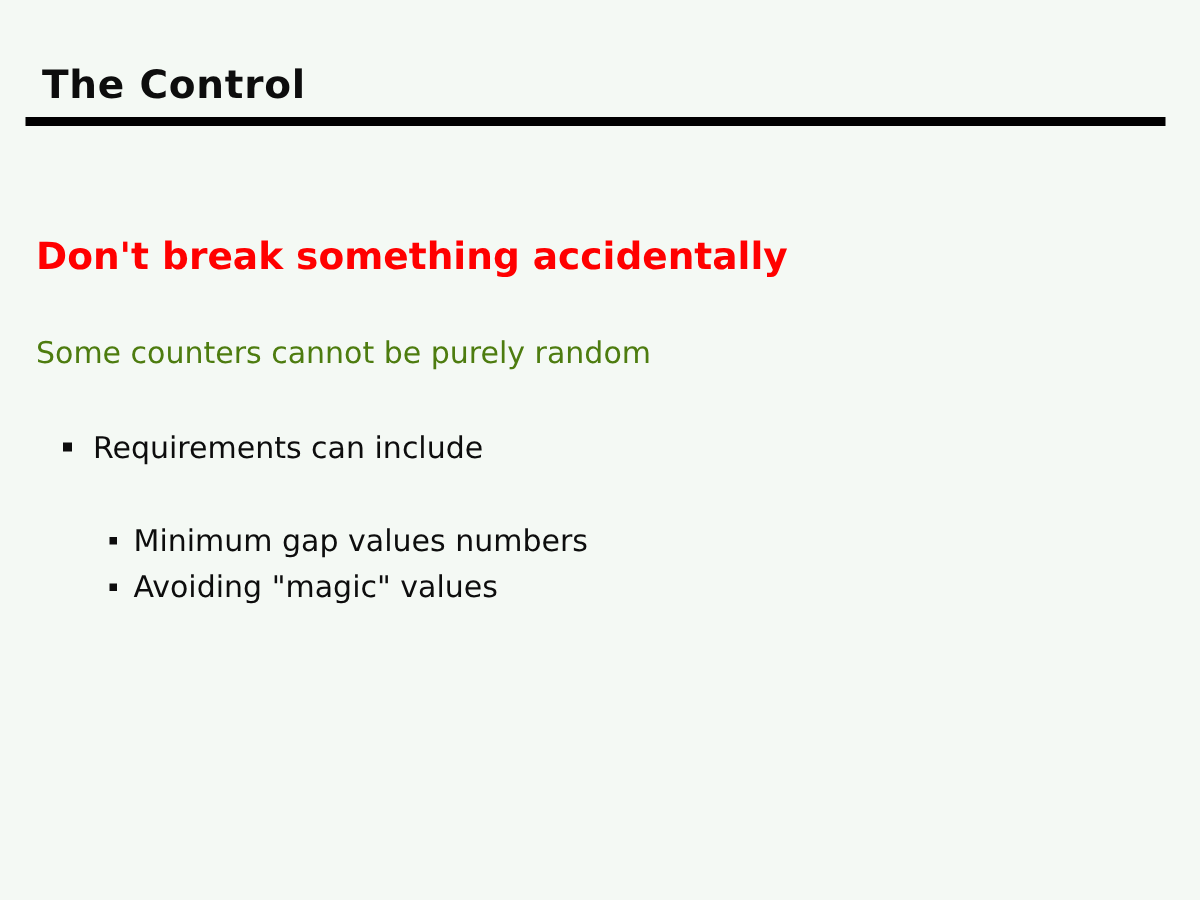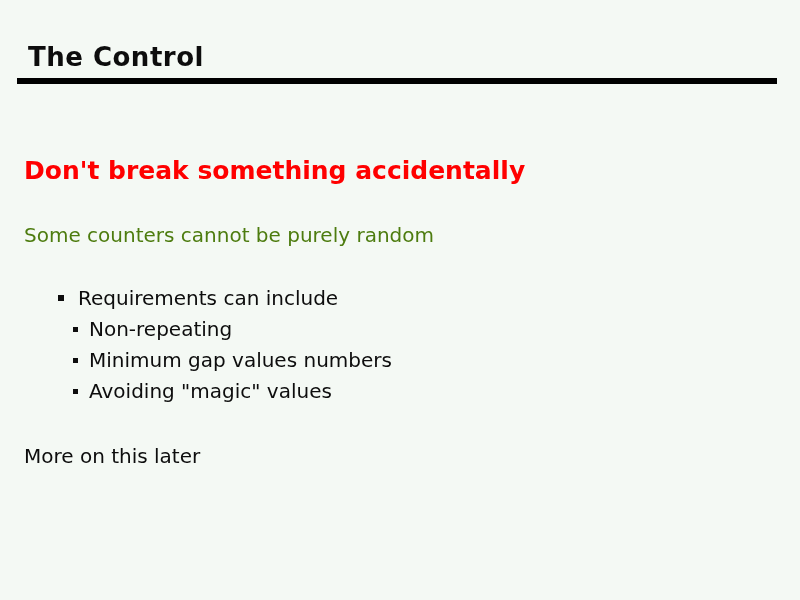--- a/index.html
+++ b/index.html
@@ -52,21 +52,21 @@
   .intro-text {
     position: absolute;
     left: 24px;
     top: 223px;
     font-size: 20px;
     color: #4d7c0f;
     white-space: nowrap;
   }
   .bullet-l1 {
     position: absolute;
-    left: 58px;
+    left: 42px;
     top: 286px;
     font-size: 20px;
     white-space: nowrap;
     display: flex;
     align-items: center;
   }
   .bullet-l1 .marker {
     width: 6px;
     height: 6px;
     background: #0d0d0d;
@@ -113,30 +113,25 @@
 
   <div class="red-heading">Don't break something accidentally</div>
 
   <div class="intro-text">Some counters cannot be purely random</div>
 
   <div class="bullet-l1">
     <span class="marker"></span>
     <span>Requirements can include</span>
   </div>
 
-  <div class="bullet-l2 item-0">
-    <span class="marker"></span>
-    <span>Non-repeating</span>
-  </div>
 
   <div class="bullet-l2 item-1">
     <span class="marker"></span>
     <span>Minimum gap values numbers</span>
   </div>
 
   <div class="bullet-l2 item-2">
     <span class="marker"></span>
     <span>Avoiding "magic" values</span>
   </div>
 
-  <div class="footer-text">More on this later</div>
 
 </div>
 
 </body></html>

